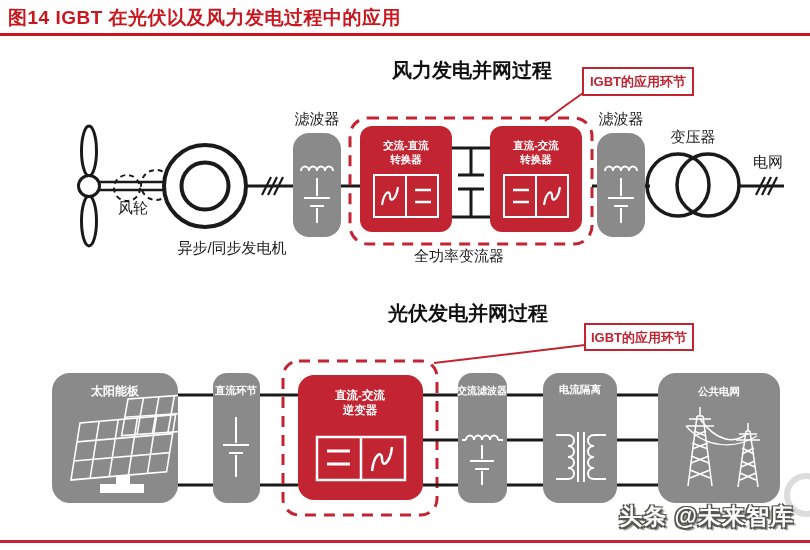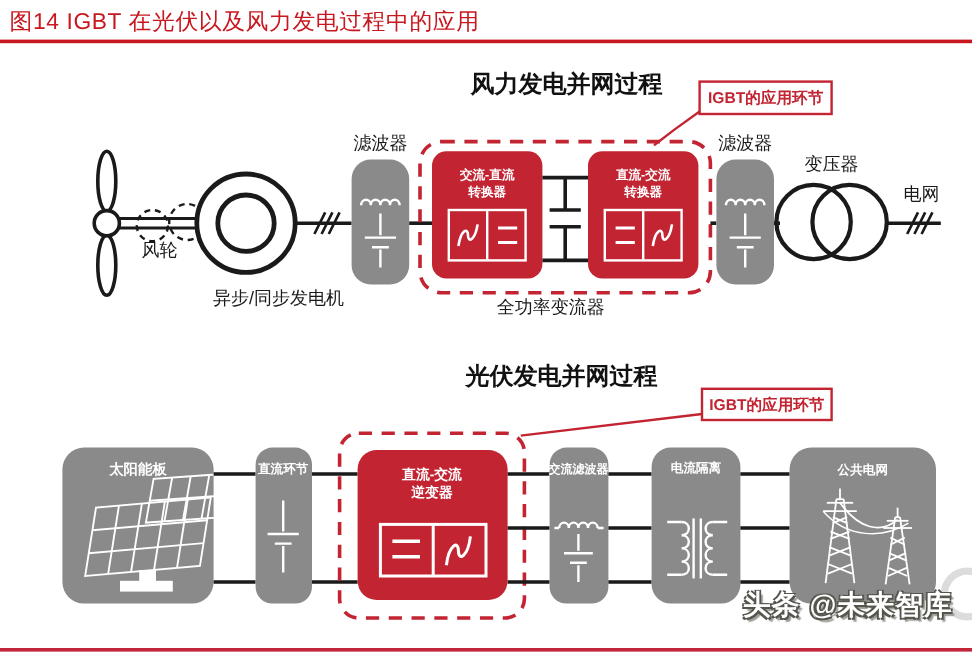--- a/index.html
+++ b/index.html
@@ -1,28 +1,28 @@
 <!DOCTYPE html>
 <html><head>
 <meta charset="utf-8">
 <style>
   html,body{margin:0;padding:0;background:#fff;}
   .stage{position:relative;width:810px;height:550px;background:#fff;overflow:hidden;
          font-family:"Liberation Sans","DejaVu Sans",sans-serif;}
-  .hdr{position:absolute;left:8px;top:5px;font-size:19px;font-weight:400;color:#C8171E;letter-spacing:.5px;}
+  .hdr{position:absolute;left:8px;top:5px;font-size:19px;font-weight:700;color:#C8171E;letter-spacing:.5px;}
   .hdr-rule{position:absolute;left:0;top:33px;width:810px;height:3px;background:#C8171E;}
   .diag{position:absolute;left:0;}
   #wind-svg{top:45px;}
   #pv-svg{top:295px;}
   svg text{font-family:"Liberation Sans","DejaVu Sans",sans-serif;}
   .sec-title{font-size:20px;font-weight:700;fill:#111;}
   .lbl{font-size:15px;fill:#1a1a1a;}
   .wt{fill:#fff;font-weight:700;}
   .callout-t{font-size:13px;font-weight:700;fill:#C22432;}
-  .watermark{position:absolute;right:16px;top:489px;font-size:23px;font-weight:700;letter-spacing:1px;
+  .watermark{position:absolute;right:16px;top:501px;font-size:23px;font-weight:700;letter-spacing:1px;
     color:#fff;
     text-shadow:-1.5px -1.5px 0 #55554e, 1.5px -1.5px 0 #55554e, -1.5px 1.5px 0 #55554e,
                  1.5px 1.5px 0 #55554e, 3px 3px 1px #9a9a94;}
   .bottom-rule{position:absolute;left:0;top:540px;width:810px;height:3px;background:#C2243A;}
 </style>
 </head>
 <body>
 
 <div class="stage">
 

